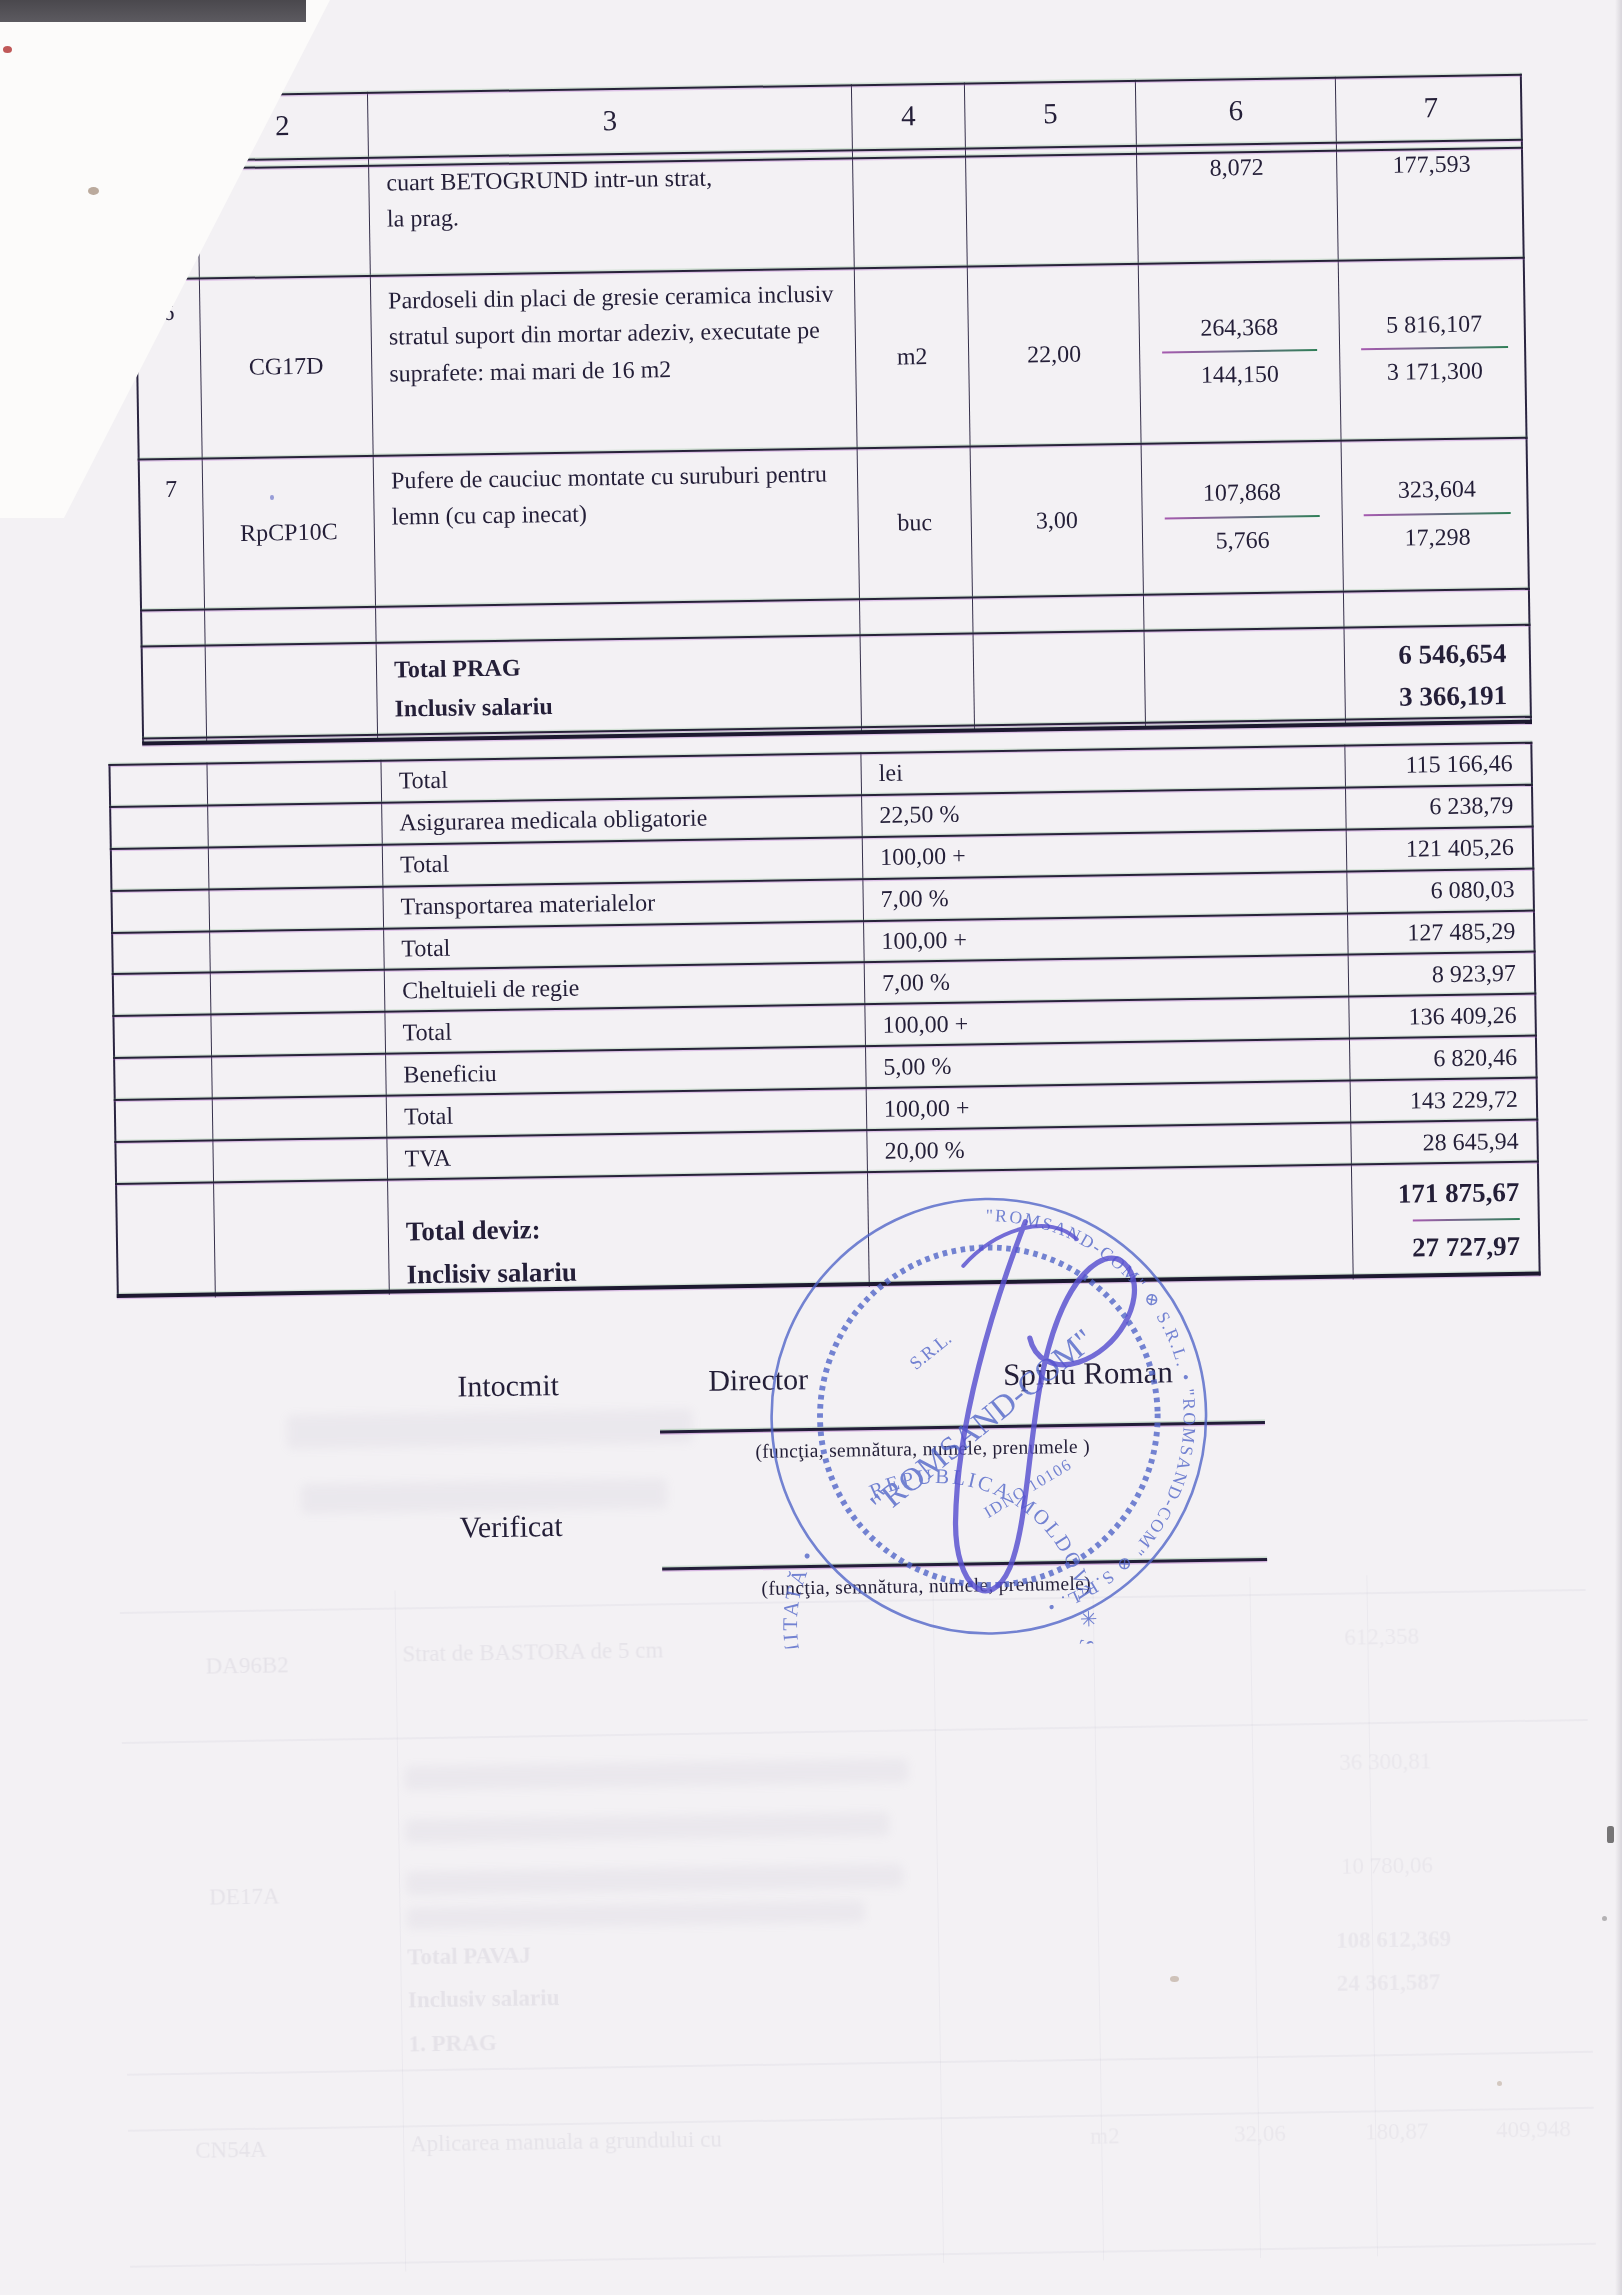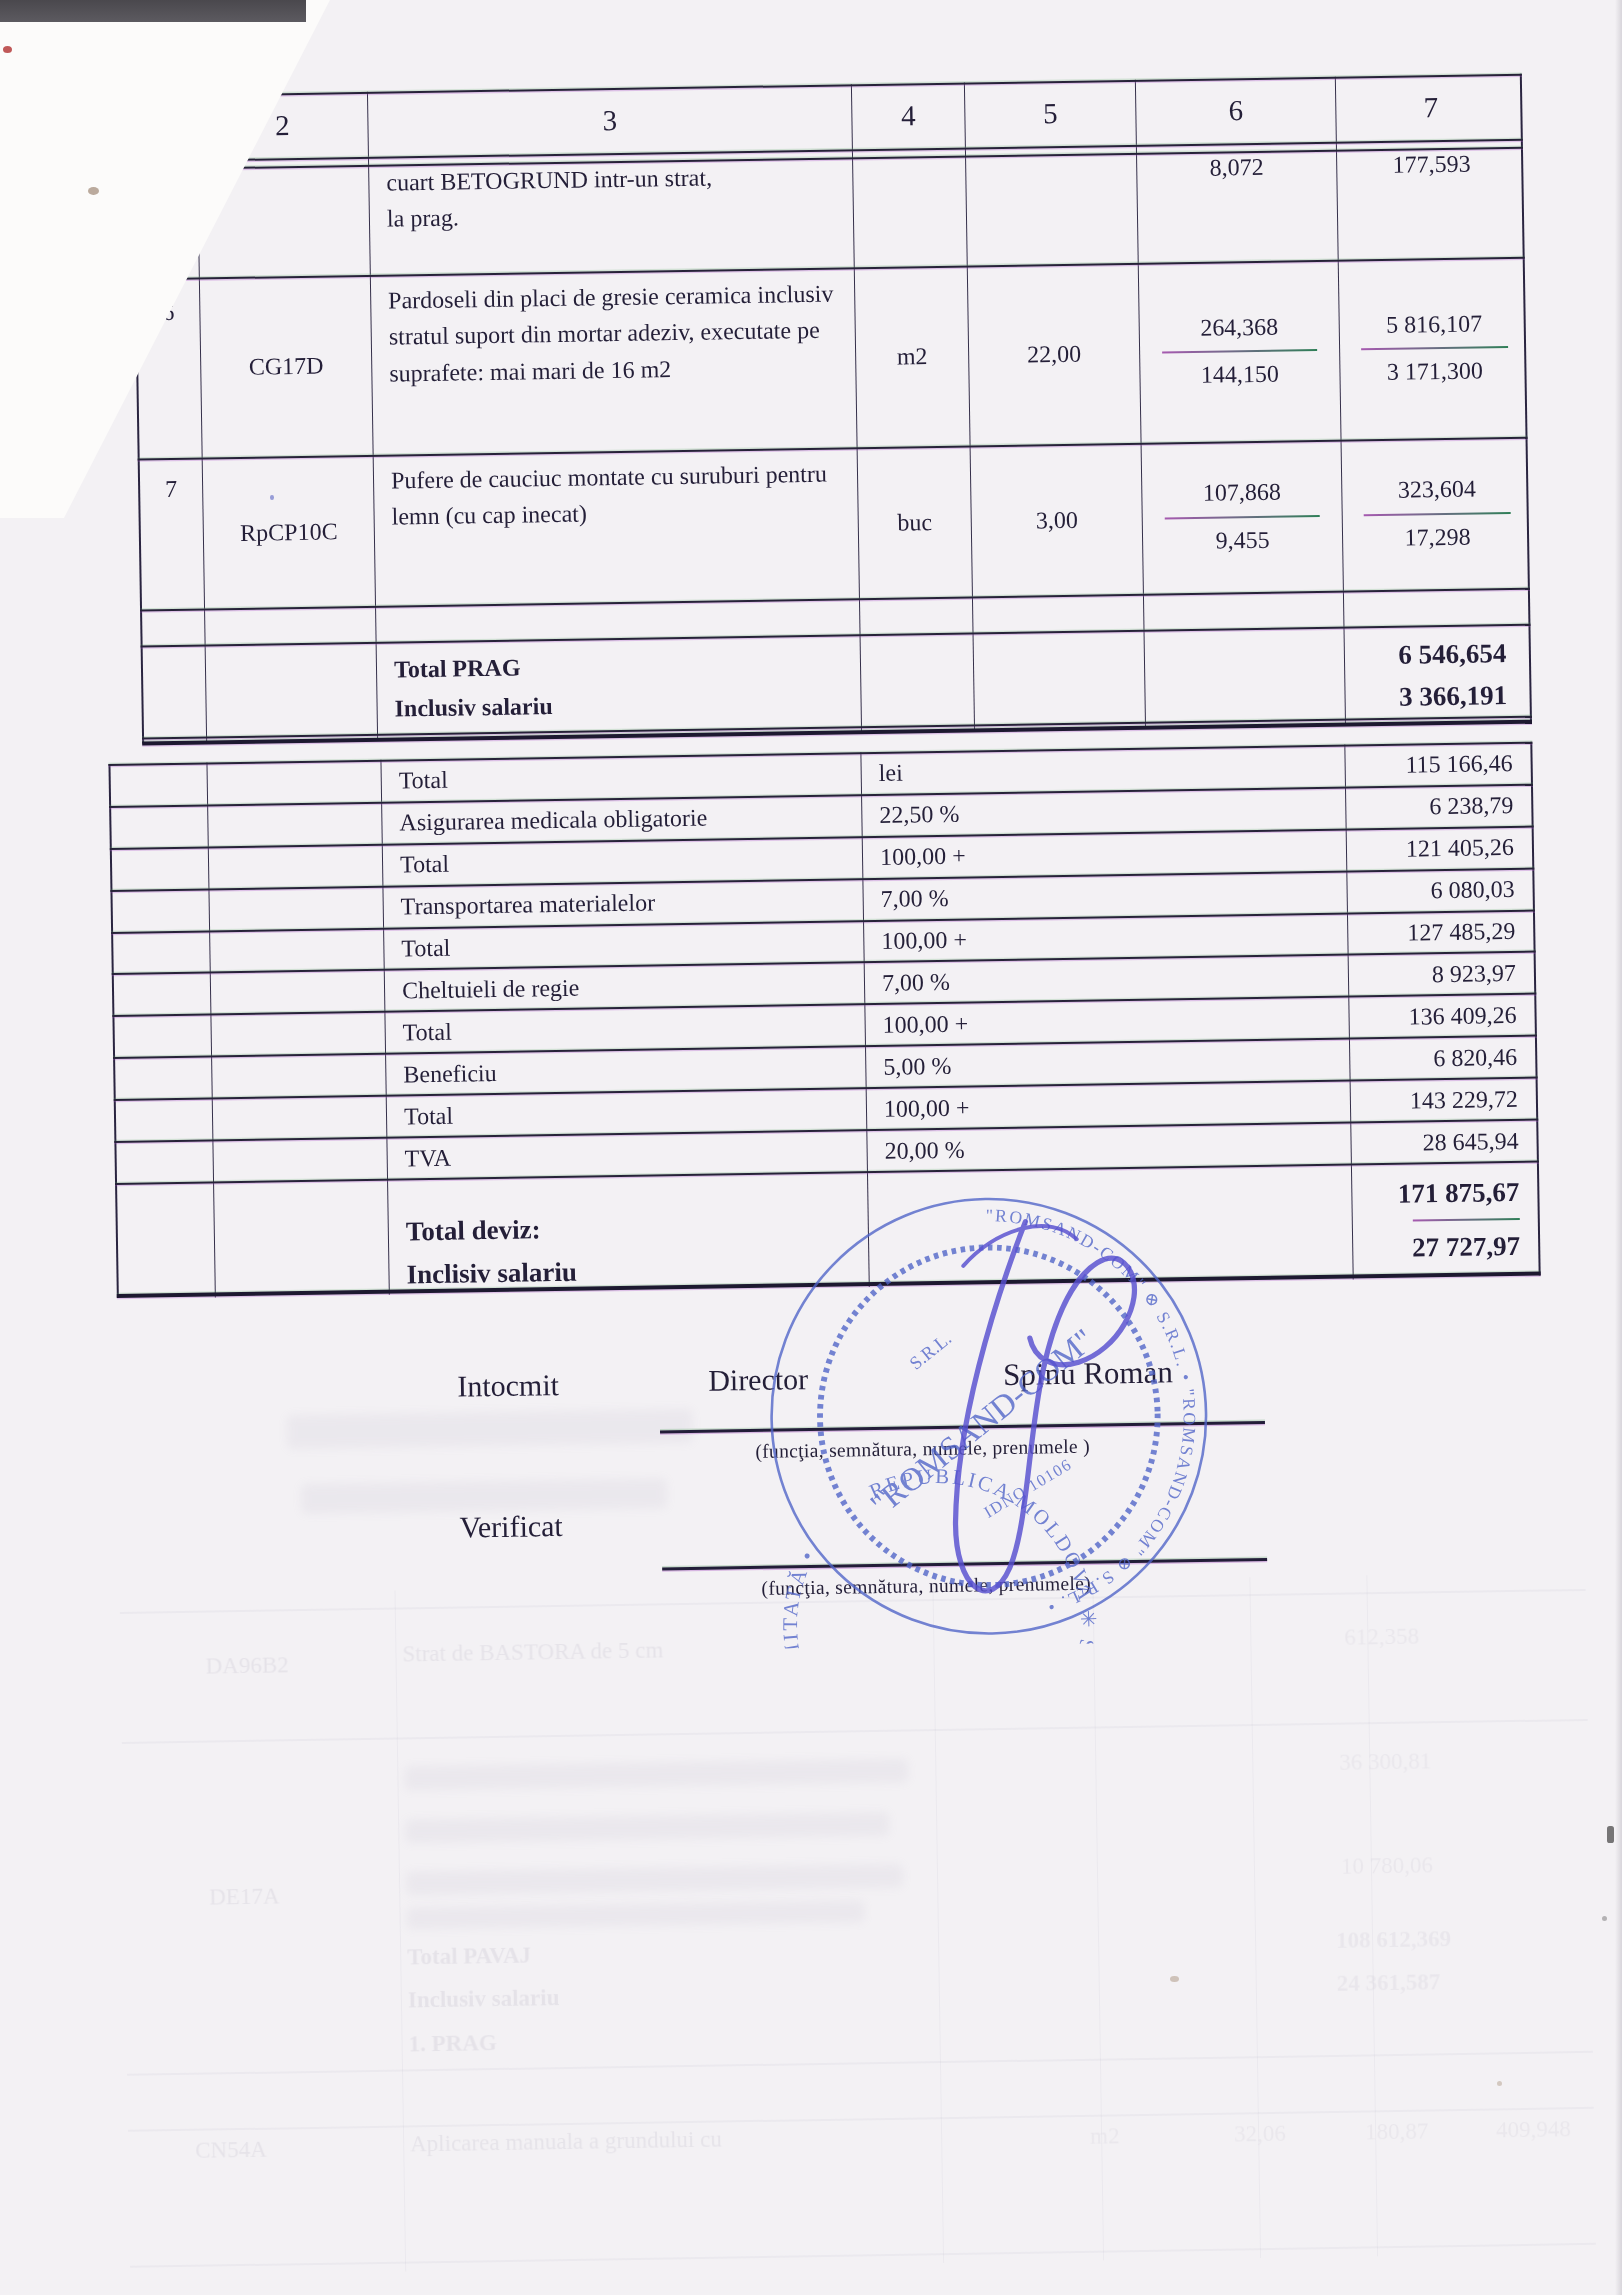--- a/index.html
+++ b/index.html
@@ -135,21 +135,21 @@
       </div>
 
       <div class="cell c1 topc txt" style="padding-top:13px;">7</div>
       <div class="cell cen txt">RpCP10C</div>
       <div class="cell desc">Pufere de cauciuc montate cu suruburi pentru lemn (cu cap inecat)</div>
       <div class="cell cen txt">buc</div>
       <div class="cell cen txt">3,00</div>
       <div class="cell vstack">
         <span>107,868</span>
         <span class="sep"></span>
-        <span>9,455</span>
+        <span>5,766</span>
       </div>
       <div class="cell vstack">
         <span>323,604</span>
         <span class="sep"></span>
         <span>17,298</span>
       </div>
 
       <div class="cell c1"></div>
       <div class="cell"></div>
       <div class="cell"></div>

